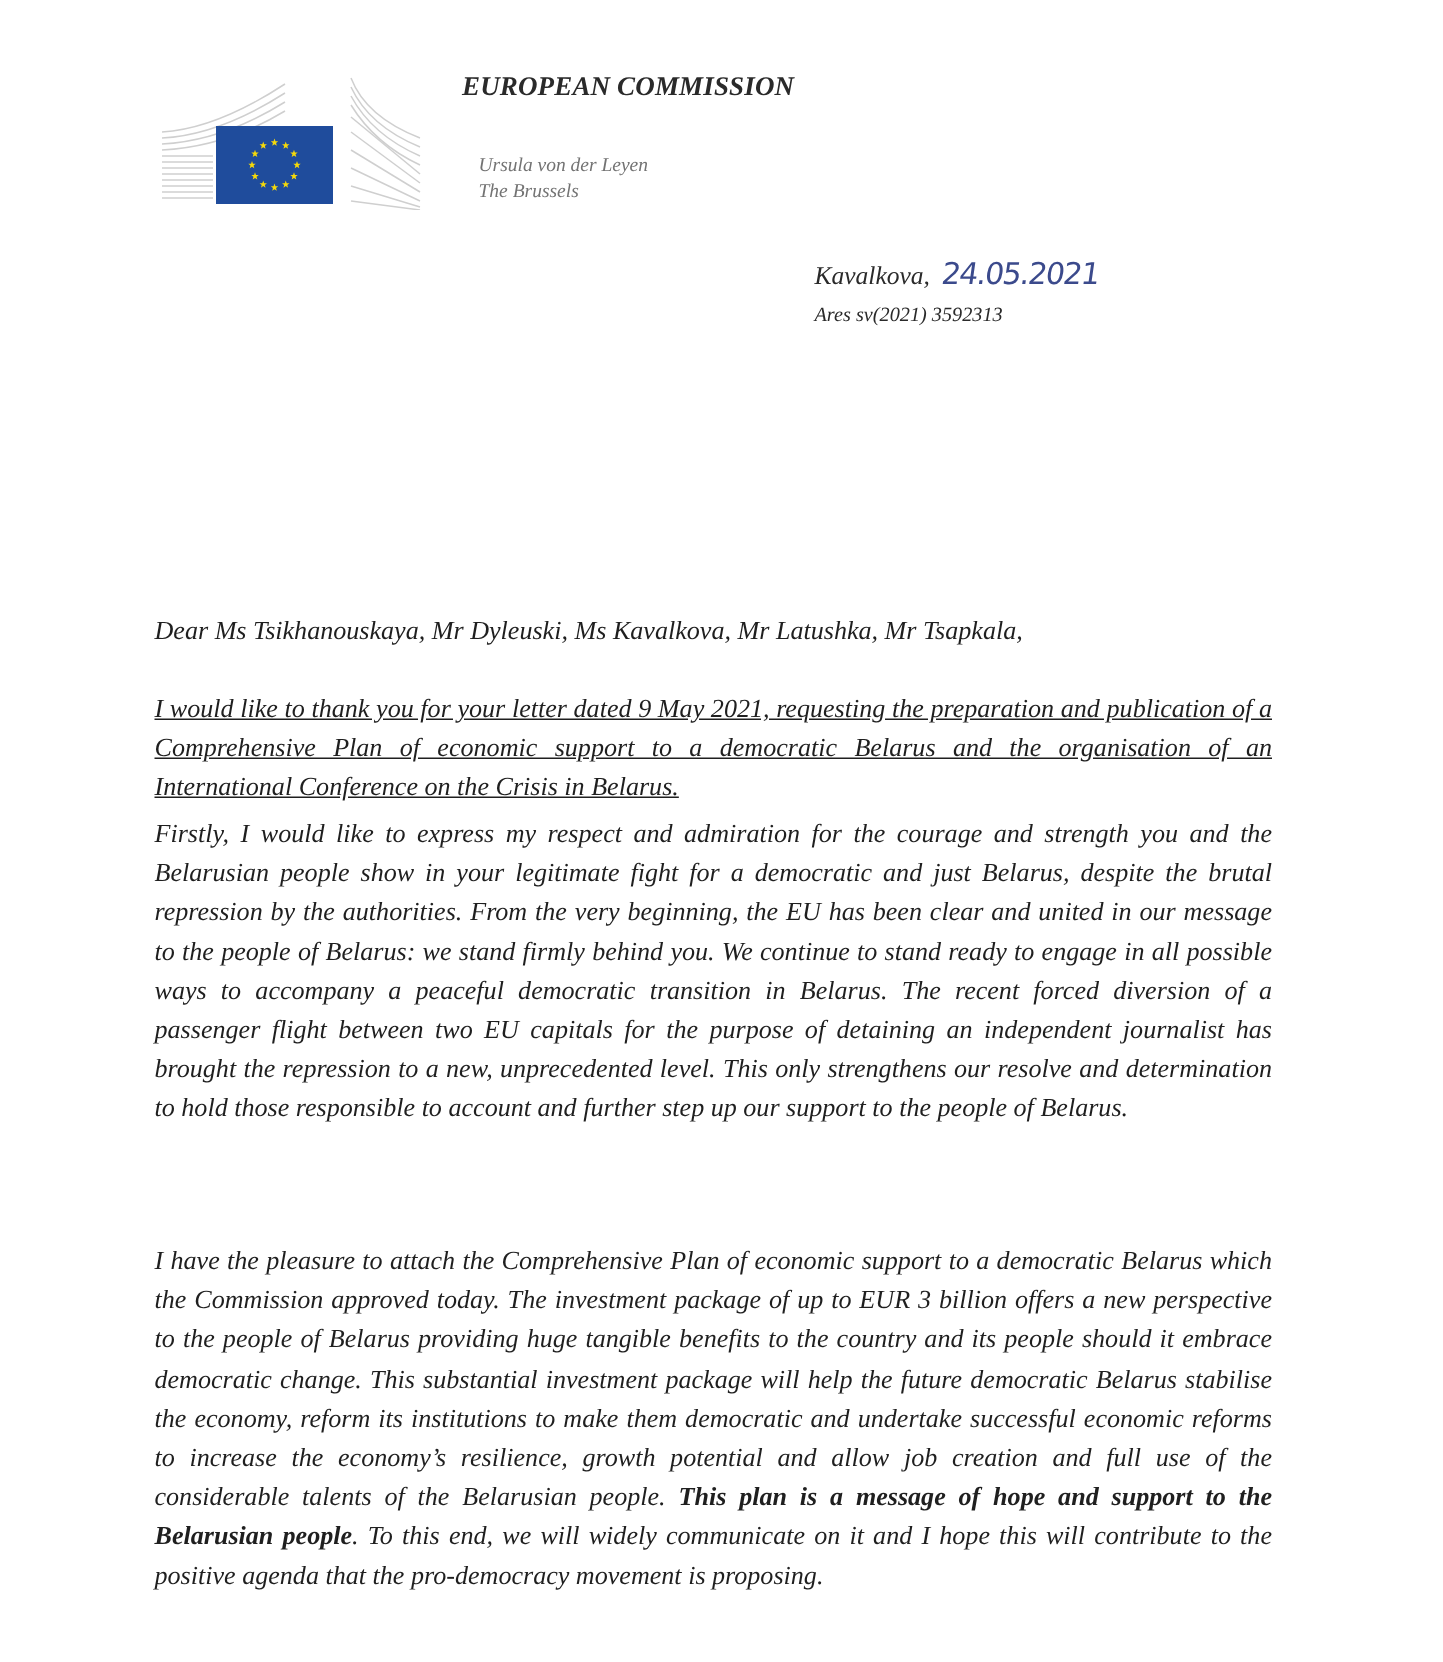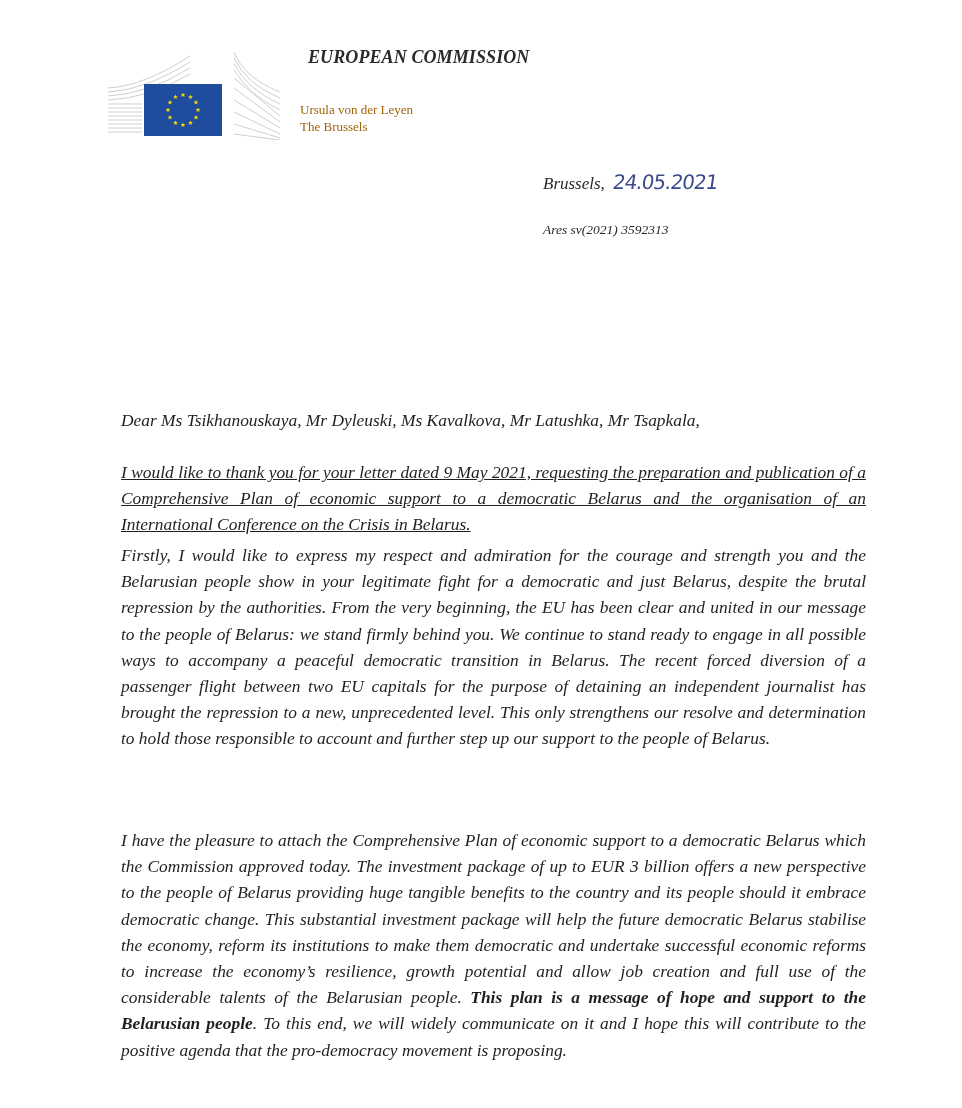--- a/index.html
+++ b/index.html
@@ -4,28 +4,28 @@
 <style>
   html, body { margin: 0; padding: 0; background: #ffffff; }
   body { width: 962px; height: 1108px; position: relative; overflow: hidden;
          font-family: "Liberation Serif", "DejaVu Serif", serif; color: #222; }
 
   
   .logo { position: absolute; left: 104px; top: 48px; width: 180px; height: 92px; }
   .logo svg { width: 100%; height: 100%; display: block; }
 
   .org { position: absolute; left: 308px; top: 47px; font-style: italic; font-size: 18px; color: #2a2a2a; letter-spacing: 0.1px; font-weight: bold; }
-  .signer { position: absolute; left: 300px; top: 101px; font-size: 13px; line-height: 17px; color: #a16207; }
+  .signer { position: absolute; left: 319px; top: 101px; font-style: italic; font-size: 13px; line-height: 17px; color: #737373; }
   .signer div { white-space: nowrap; }
 
   .place-date { position: absolute; left: 543px; top: 170px; font-style: italic; font-size: 17px; color: #2a2a2a; white-space: nowrap; }
   .place-date .handwritten { font-family: "DejaVu Sans", sans-serif; font-style: normal; color: #3b4a8c; font-size: 20px; letter-spacing: -1px; transform: skewX(-8deg); display: inline-block; margin-left: 4px; }
-  .ref { position: absolute; left: 543px; top: 202px; font-style: italic; font-size: 13.5px; color: #2a2a2a; white-space: nowrap; margin-top: 20px; }
+  .ref { position: absolute; left: 543px; top: 202px; font-style: italic; font-size: 13.5px; color: #2a2a2a; white-space: nowrap; }
 
-  .body-text { position: absolute; left: 103px; width: 745px; font-style: italic; font-size: 17.4px; line-height: 26.2px; color: #1f1f1f; margin-left: 18px; }
+  .body-text { position: absolute; left: 103px; width: 745px; font-style: italic; font-size: 17.4px; line-height: 26.2px; color: #1f1f1f; }
   .body-text p { margin: 0; text-align: justify; text-align-last: left; }
   .salutation { top: 407px; white-space: nowrap; }
   .p1 { top: 459px; text-decoration: underline; }
   .p2 { top: 542px; }
   .p3 { top: 827px; }
   .body-text b { font-weight: bold; }
 </style>
 </head>
 <body>
 
@@ -75,21 +75,21 @@
   </svg>
 </div>
 
 <div class="org">EUROPEAN COMMISSION</div>
 <div class="signer">
   <div>Ursula von der Leyen</div>
   <div>The Brussels</div>
 </div>
 
 <div class="place-date">
-  <span>Brussels,</span>
+  <span>Kavalkova,</span>
   <span class="handwritten">24.05.2021</span>
 </div>
 <div class="ref">Ares sv(2021) 3592313</div>
 
 <div class="body-text salutation">
   <p>Dear Ms Tsikhanouskaya, Mr Dyleuski, Ms Kavalkova, Mr Latushka, Mr Tsapkala,</p>
 </div>
 
 <div class="body-text p1">
   <p>I would like to thank you for your letter dated 9 May 2021, requesting the preparation and publication of a Comprehensive Plan of economic support to a democratic Belarus and the organisation of an International Conference on the Crisis in Belarus.</p>

